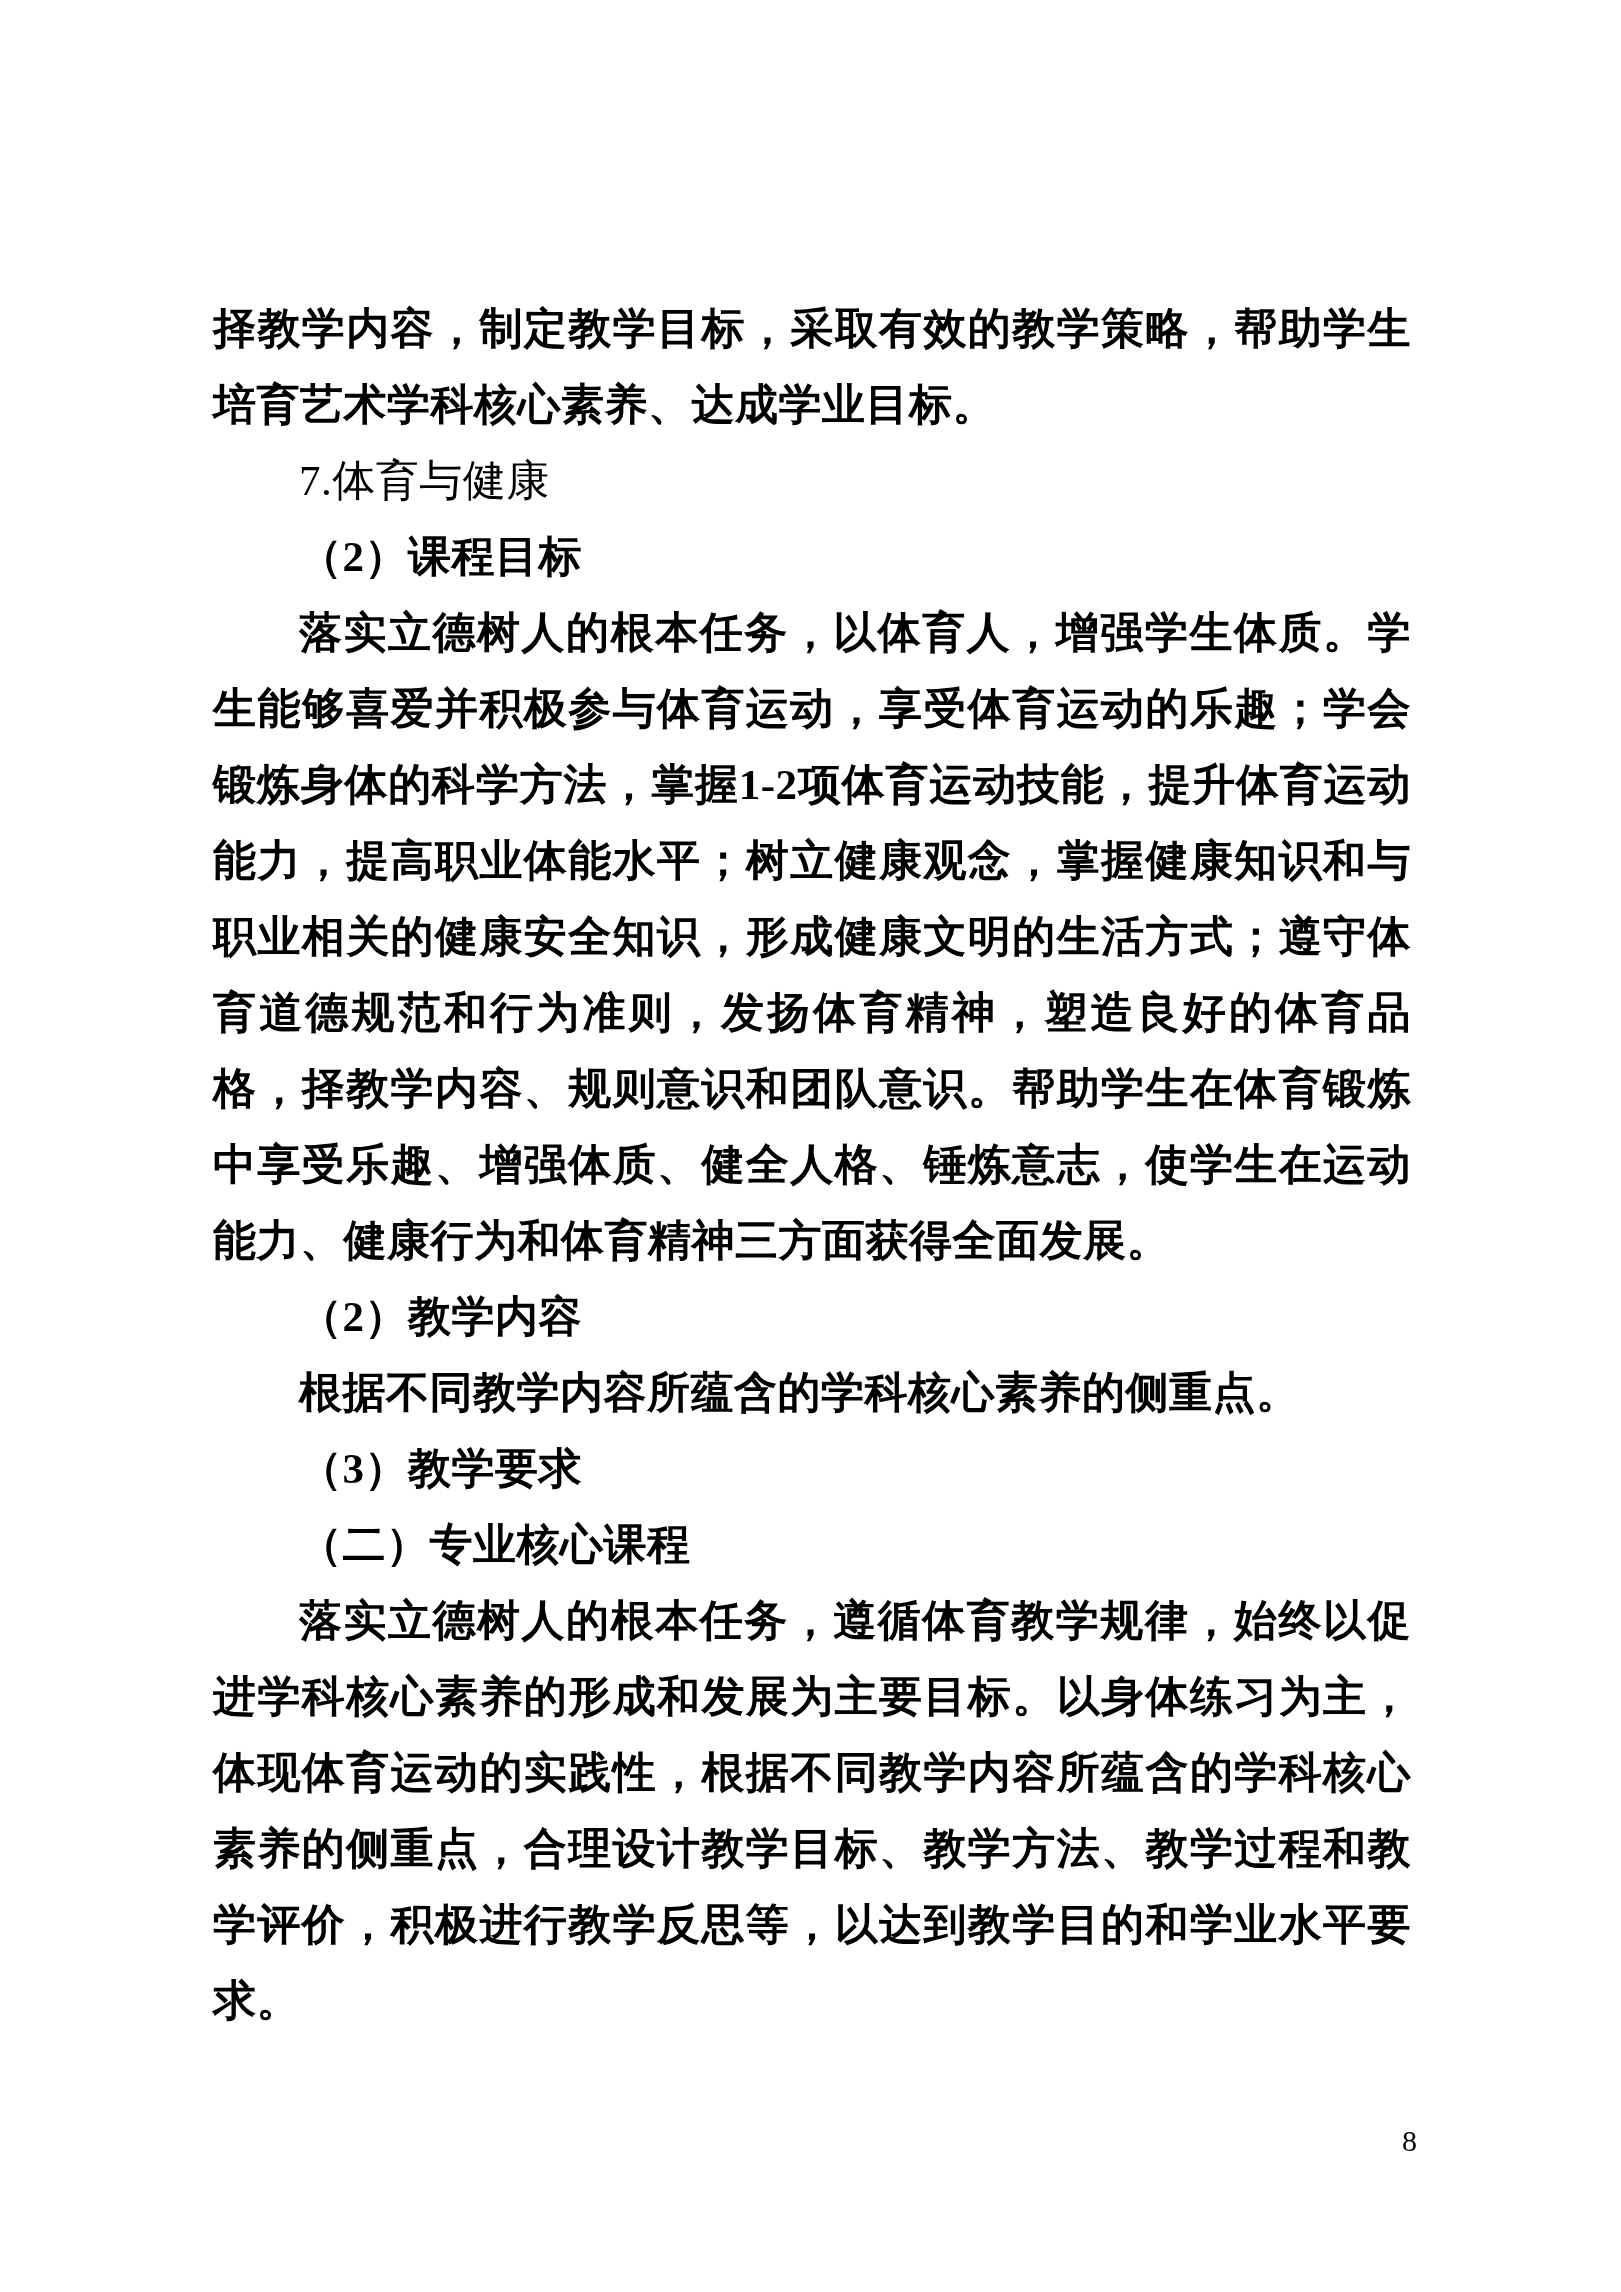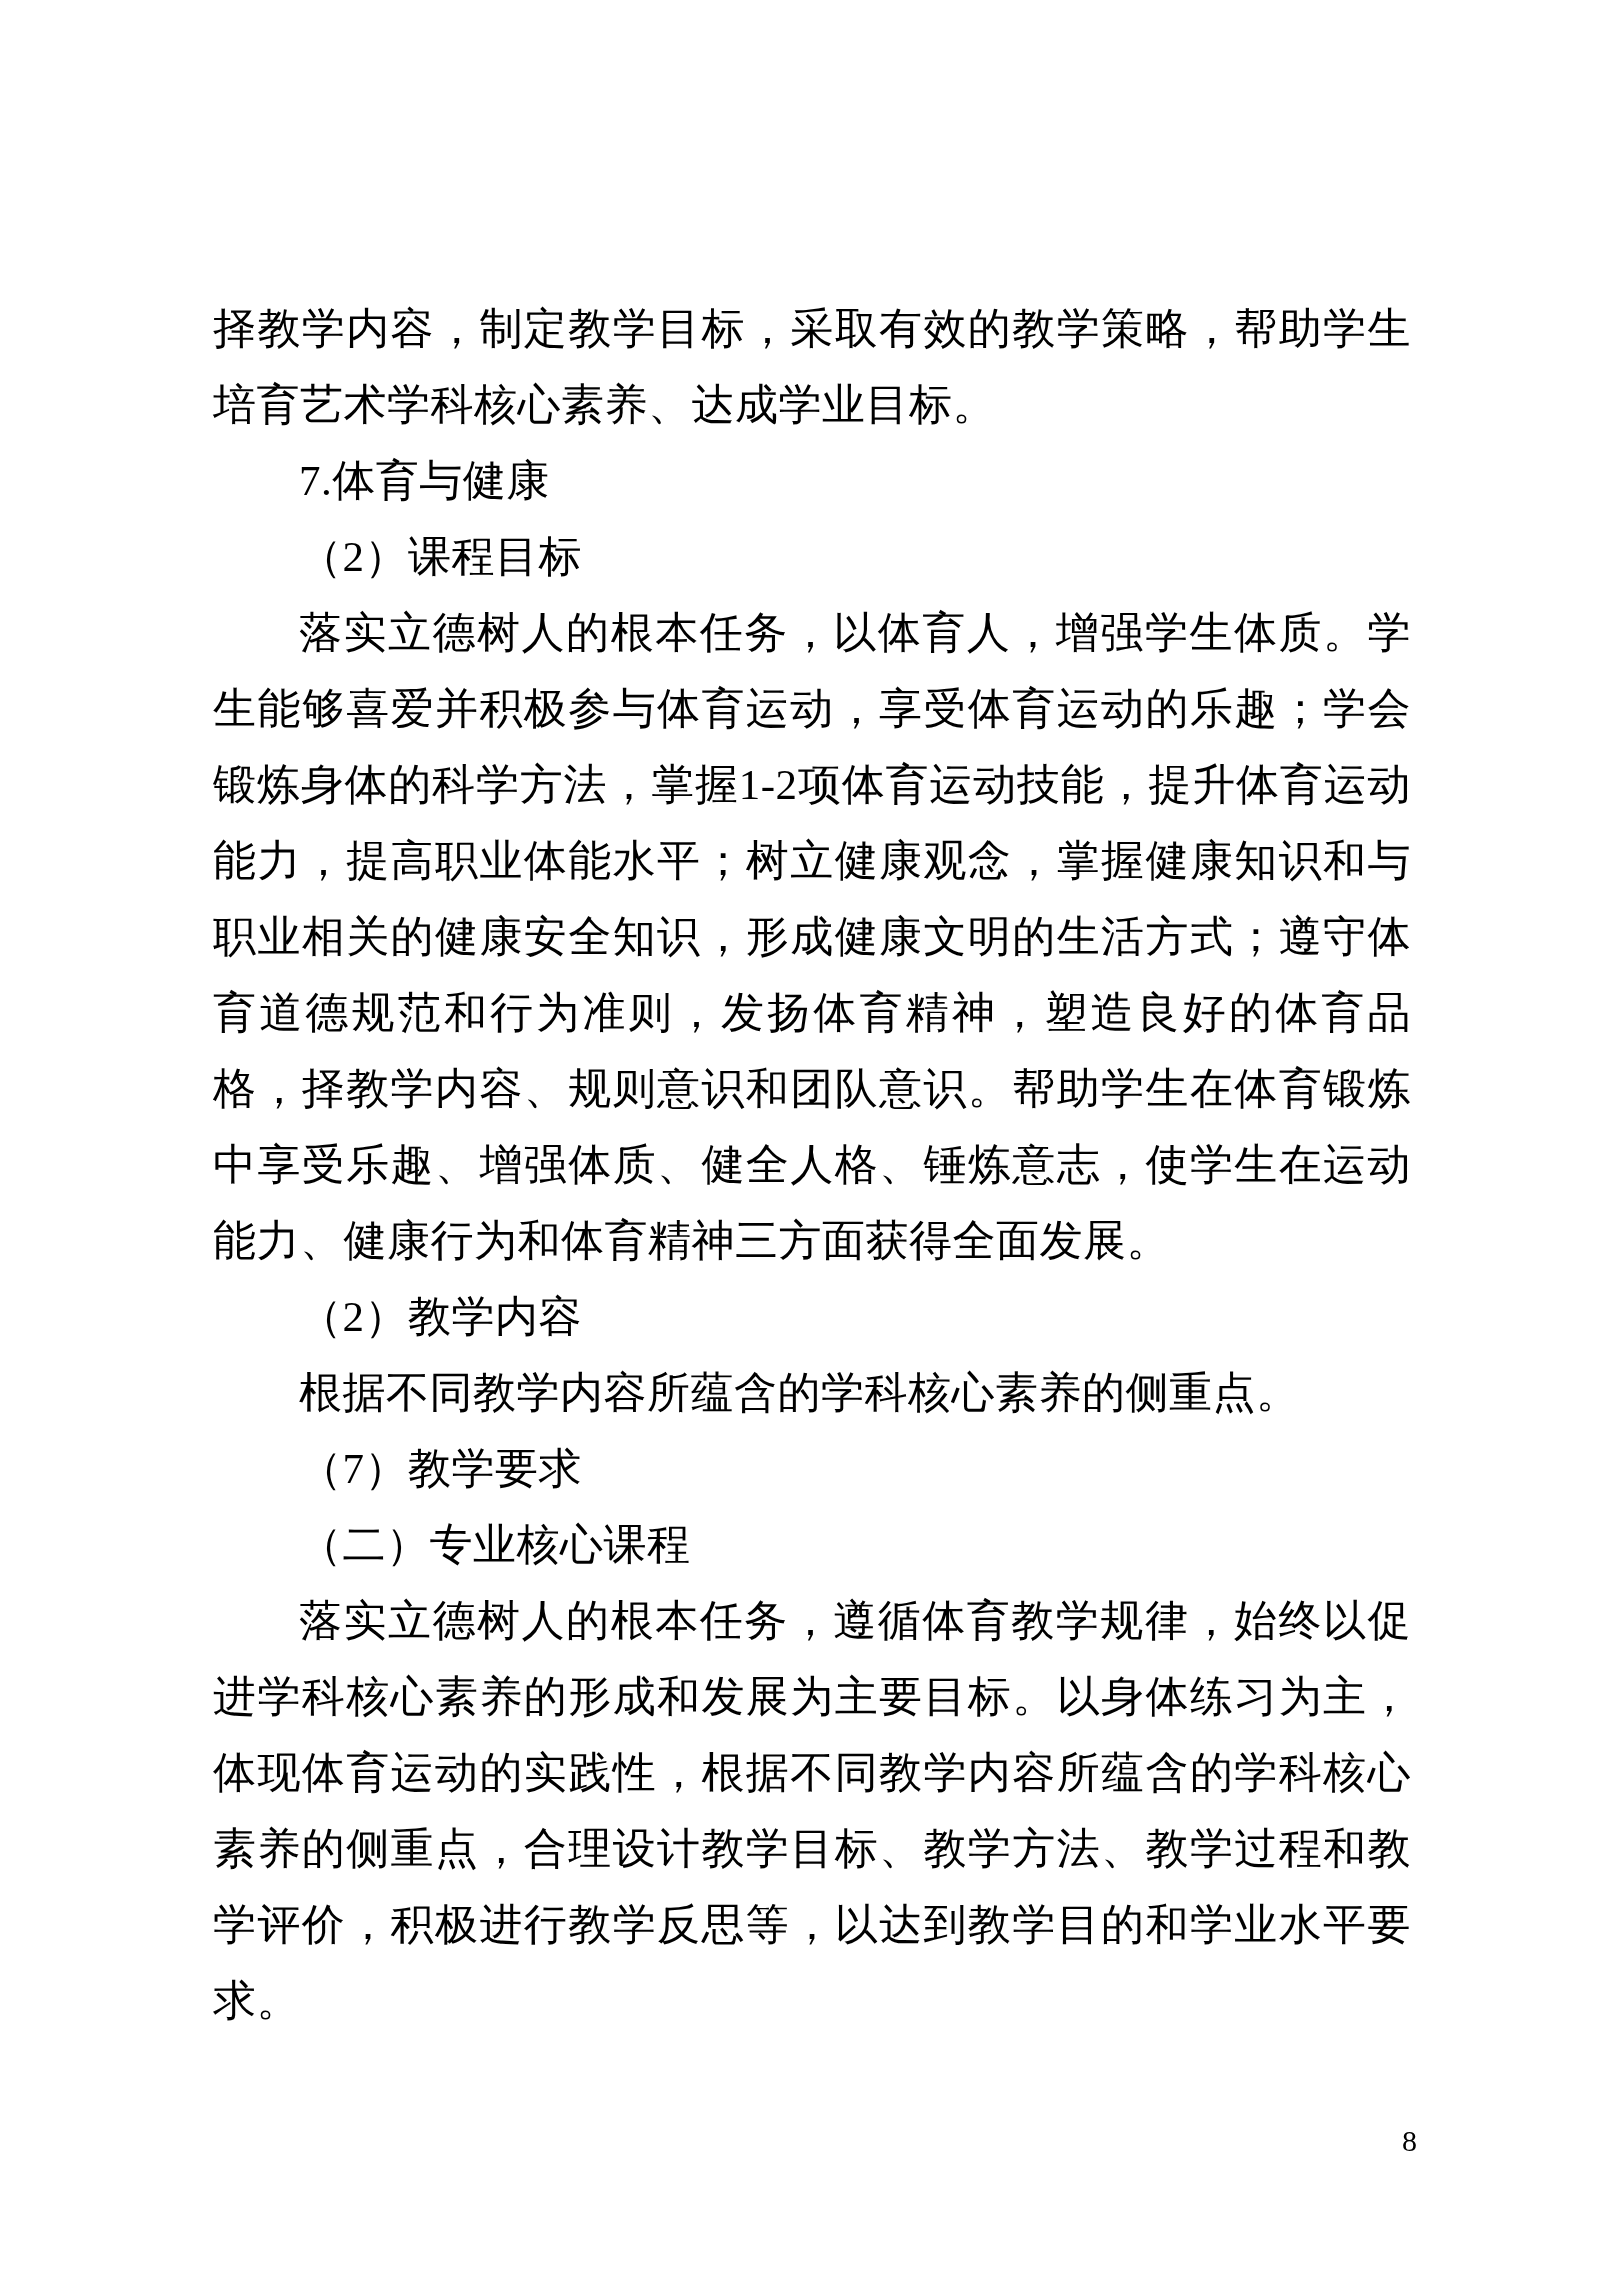--- a/index.html
+++ b/index.html
@@ -26,21 +26,21 @@
     text-align: justify;
     text-justify: inter-character;
     letter-spacing: 0.5px;
     color: #000000;
   }
   .doc-content p,
   .doc-content h3 {
     margin: 0;
     padding: 0;
     text-indent: 86px; 
-    font-weight: normal;
+    font-weight: bold;
     font-size: 43px;
   }
   .doc-content p.continuation {
     text-indent: 0;
   }
   .doc-content h3.numbered-heading {
     font-weight: normal;
   }
   .page-number {
     position: absolute;
@@ -66,21 +66,21 @@
     <h3 class="numbered-heading">7.体育与健康</h3>
 
     <p>（2）课程目标</p>
 
     <p>落实立德树人的根本任务，以体育人，增强学生体质。学生能够喜爱并积极参与体育运动，享受体育运动的乐趣；学会锻炼身体的科学方法，掌握1-2项体育运动技能，提升体育运动能力，提高职业体能水平；树立健康观念，掌握健康知识和与职业相关的健康安全知识，形成健康文明的生活方式；遵守体育道德规范和行为准则，发扬体育精神，塑造良好的体育品格，择教学内容、规则意识和团队意识。帮助学生在体育锻炼中享受乐趣、增强体质、健全人格、锤炼意志，使学生在运动能力、健康行为和体育精神三方面获得全面发展。</p>
 
     <p>（2）教学内容</p>
 
     <p>根据不同教学内容所蕴含的学科核心素养的侧重点。</p>
 
-    <p>（7）教学要求</p>
+    <p>（3）教学要求</p>
 
     <p>（二）专业核心课程</p>
 
     <p>落实立德树人的根本任务，遵循体育教学规律，始终以促进学科核心素养的形成和发展为主要目标。以身体练习为主，体现体育运动的实践性，根据不同教学内容所蕴含的学科核心素养的侧重点，合理设计教学目标、教学方法、教学过程和教学评价，积极进行教学反思等，以达到教学目的和学业水平要求。</p>
 
   </main>
 
   <div class="page-number">8</div>
 
 </div>

